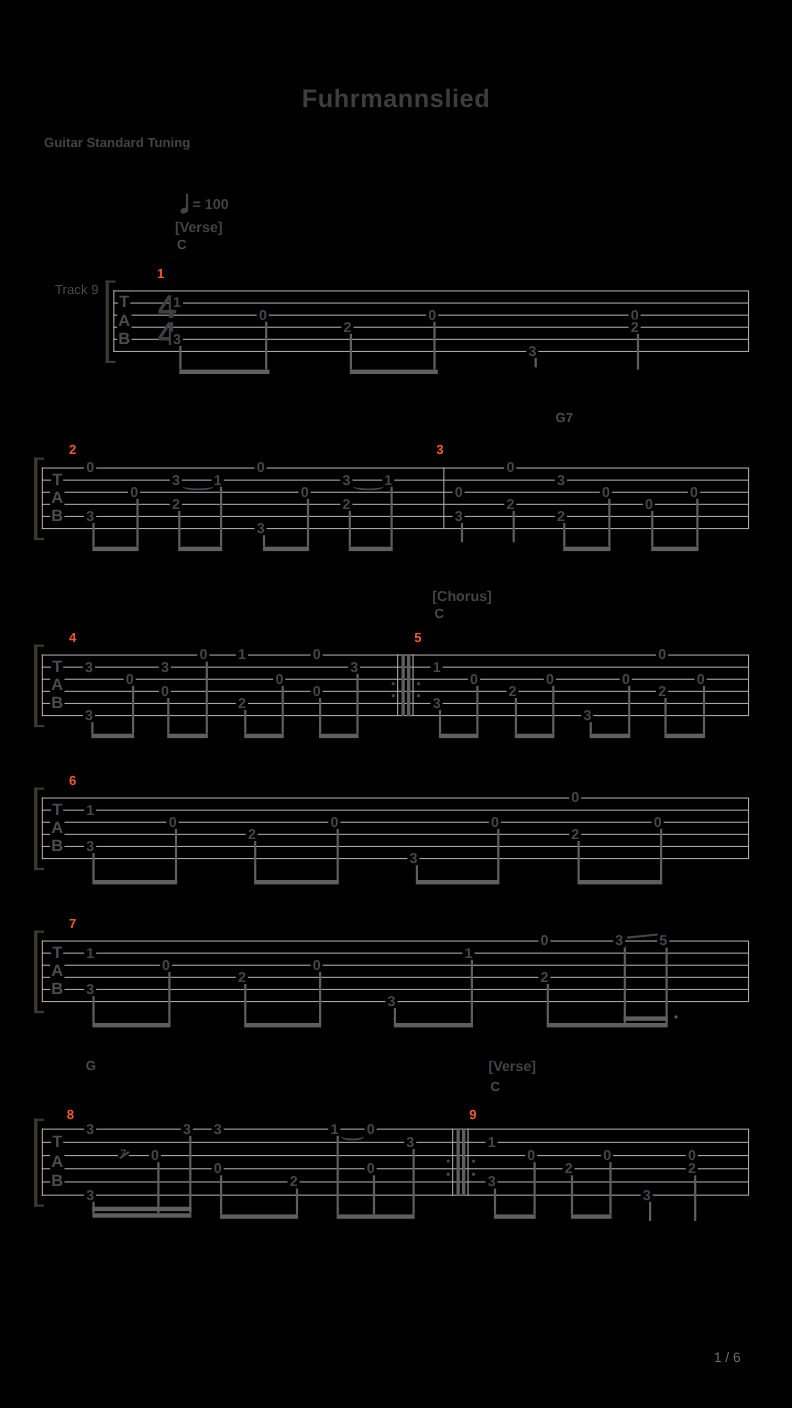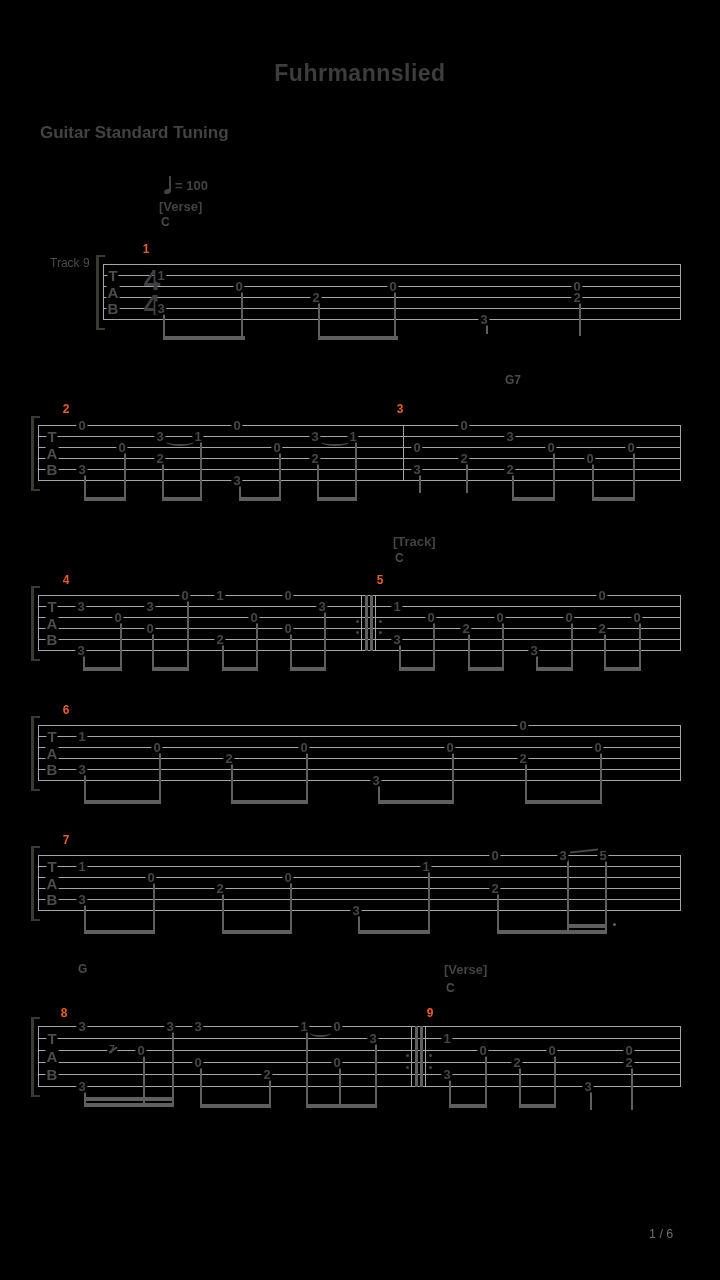--- a/index.html
+++ b/index.html
@@ -1,20 +1,20 @@
 <!DOCTYPE html>
 <html><head>
 <meta charset="utf-8">
 <style>
   html,body{margin:0;padding:0;background:#000;}
   #stage{position:relative;width:720px;height:1280px;background:var(--bg,#000);overflow:hidden;
          font-family:"Liberation Sans",sans-serif;}
   .abs{position:absolute;}
   .page-title{width:720px;text-align:center;font-size:23px;font-weight:bold;color:var(--title);letter-spacing:.5px;}
-  .tuning{font-size:17px;font-weight:bold;color:var(--label);}
+  .tuning{font-size:12px;font-weight:bold;color:var(--label);}
   .tempo{font-size:13px;font-weight:bold;color:var(--label);}
   .tempo-stem{width:2px;height:16px;background:var(--label);}
   .tempo-head{width:7px;height:5px;background:var(--label);border-radius:50%;transform:rotate(-20deg);}
   .section-label{font-size:13px;font-weight:bold;color:var(--label);}
   .chord-label{font-size:12px;font-weight:bold;color:var(--chord);}
   .track-label{font-size:12px;color:var(--chord);}
   .page-indicator{font-size:12.5px;color:var(--page);}
   .staff-line{height:1px;background:var(--line);}
   .barline{width:1px;background:var(--line);}
   .barline.thick{width:3px;background:var(--beam);}
@@ -29,38 +29,38 @@
   .tie{border-bottom:2px solid var(--note);border-radius:0 0 100% 100%;}
   .slide{height:2px;background:var(--note);transform:rotate(-6deg);}
   .gslash{width:10px;height:1.5px;background:var(--note);transform:rotate(-35deg);}
   .rdot{width:3px;height:3px;background:var(--note);border-radius:50%;}
   .sdot{width:3px;height:3px;background:var(--beam);border-radius:50%;}
 </style>
 </head>
 <body>
 
 <div id="stage" style="--bg: #000000; --title: #3d3d3f; --label: #434347; --chord: #4b4b4f; --line: #a6a6a6; --note: #46464a; --beam: #5f5f5f; --bracket: #3a3a31; --accent: #ed5c28; --tab: #4c4c50; --timesig: #3f3f43; --page: #6e6e72;">
-  <div class="abs page-title" style="top:60px;left:0;">Fuhrmannslied</div>
+  <div class="abs page-title" style="top:76px;left:0;">Fuhrmannslied</div>
   <div class="abs tuning" style="top:123px;left:40px;">Guitar Standard Tuning</div>
 
   <div class="abs" style="top:176px;left:163px;">
     <span>
       <span class="abs tempo-stem" style="top:0;left:6px;"></span>
       <span class="abs tempo-head" style="top:13px;left:1px;"></span>
     </span>
     <span class="abs tempo" style="top:2px;left:12px;white-space:nowrap;">= 100</span>
   </div>
 
   <div class="abs track-label" style="top:256px;left:50px;">Track 9</div>
 
   <div id="score" class="abs" style="top:0;left:0;width:720px;height:1280px;">
       <div class="abs section-label" style="top: 199px; left: 159px; white-space: nowrap;">[Verse]</div>
       <div class="abs chord-label" style="top: 215px; left: 161px; white-space: nowrap;">C</div>
       <div class="abs chord-label" style="top: 373px; left: 505px; white-space: nowrap;">G7</div>
-      <div class="abs section-label" style="top: 534px; left: 393px; white-space: nowrap;">[Track]</div>
+      <div class="abs section-label" style="top: 534px; left: 393px; white-space: nowrap;">[Chorus]</div>
       <div class="abs chord-label" style="top: 551px; left: 395px; white-space: nowrap;">C</div>
       <div class="abs chord-label" style="top: 962px; left: 78px; white-space: nowrap;">G</div>
       <div class="abs section-label" style="top: 962px; left: 444px; white-space: nowrap;">[Verse]</div>
       <div class="abs chord-label" style="top: 981px; left: 446px; white-space: nowrap;">C</div>
       <div class="abs staff-line" style="top: 264px; left: 103px; width: 577px;"></div>
       <div class="abs staff-line" style="top: 275px; left: 103px; width: 577px;"></div>
       <div class="abs staff-line" style="top: 286px; left: 103px; width: 577px;"></div>
       <div class="abs staff-line" style="top: 297px; left: 103px; width: 577px;"></div>
       <div class="abs staff-line" style="top: 308px; left: 103px; width: 577px;"></div>
       <div class="abs staff-line" style="top: 319px; left: 103px; width: 577px;"></div>

